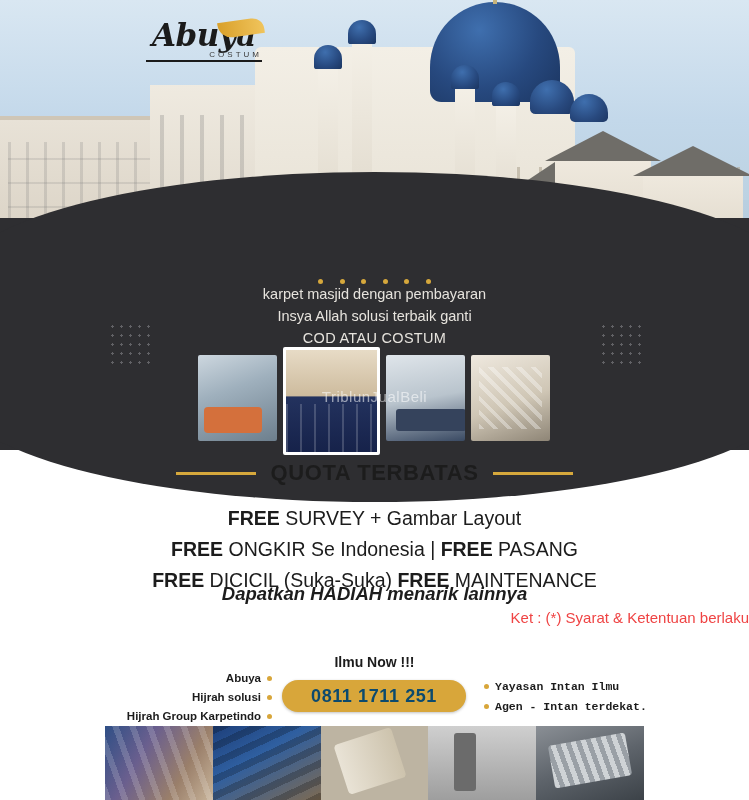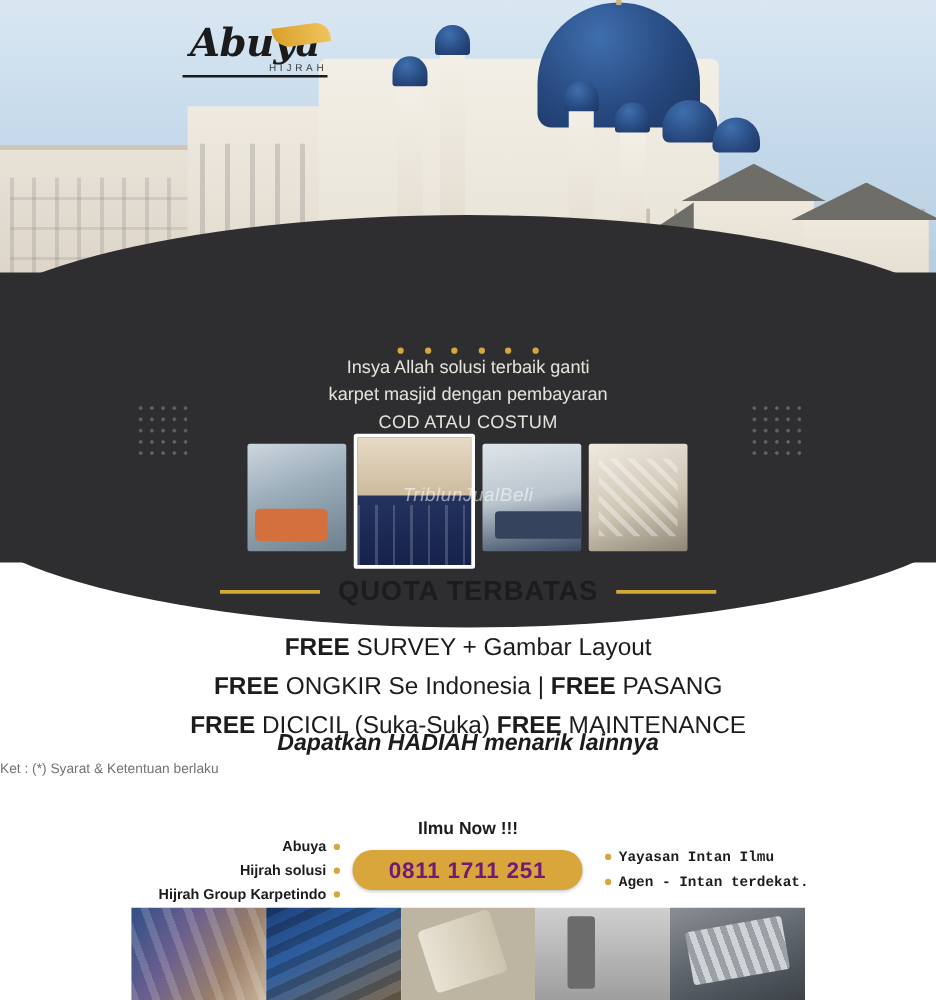--- a/index.html
+++ b/index.html
@@ -293,21 +293,20 @@
     content:"";
     position:absolute; left:8px; top:12px; right:8px; bottom:12px;
     background: repeating-linear-gradient(45deg, rgba(255,255,255,.35) 0 4px, transparent 4px 10px);
   }
   .watermark {
     position: absolute;
     left: 0; right: 0; top: 388px;
     text-align: center;
     color: rgba(255,255,255,.55);
     font-size: 15px;
-    font-style: italic;
     letter-spacing: .5px;
     pointer-events: none;
   }
 
   
   .quota {
     position: absolute;
     left: 0; right: 0; top: 460px;
     text-align: center;
   }
@@ -343,41 +342,41 @@
     left: 0; right: 0; top: 583px;
     text-align: center;
     font-size: 18.5px;
     font-style: italic;
     font-weight: bold;
     color: #1c1c1c;
   }
   .ket {
     position: absolute;
     left: 0; right: 0; top: 609px;
-    text-align: left;
-    font-size: 11px;
-    color: #737373;
+    text-align: right;
+    font-size: 15px;
+    color: #ef4444;
   }
 
   
   .book-now {
     position: absolute;
     left: 0; right: 0; top: 654px;
     text-align: center;
     font-size: 14px;
     font-weight: bold;
     color: #1c1c1c;
   }
   .phone-btn {
     position: absolute;
     left: 282px; top: 680px;
     width: 184px; height: 32px;
     background: #d8a63a;
     border-radius: 16px;
-    color: #701a75;
+    color: #0c4a6e;
     font-size: 18px;
     font-weight: bold;
     letter-spacing: .6px;
     display: flex;
     align-items: center;
     justify-content: center;
     box-shadow: 0 1px 3px rgba(0,0,0,.25);
   }
   .tag-col {
     position: absolute;
@@ -478,42 +477,42 @@
       </div>
     <div class="lawn"></div>
     <div class="road"></div>
     <div class="hero-fade"></div>
   </div>
 
   <div class="logo-wrap">
     <div class="logo-swoosh"></div>
     <div class="logo-text">Abuya</div>
     <div class="logo-underline"></div>
-    <div class="logo-sub">HIJRAH</div>
+    <div class="logo-sub">COSTUM</div>
   </div>
 
   <div class="dark-panel">
     <div class="panel-curve-bottom"></div>
   </div>
   <div class="dots-left"></div>
   <div class="dots-right"></div>
 
 
   <div class="dot-row">
     <span></span>
     <span></span>
     <span></span>
     <span></span>
     <span></span>
     <span></span>
   </div>
 
   <div class="sub-lines">
+    <div>karpet masjid dengan pembayaran</div>
     <div>Insya Allah solusi terbaik ganti</div>
-    <div>karpet masjid dengan pembayaran</div>
     <div class="cod">COD ATAU COSTUM</div>
   </div>
 
   <div class="photo-strip">
     <div class="ph ph1"></div>
     <div class="ph ph2 big"></div>
     <div class="ph ph3"></div>
     <div class="ph ph4"></div>
   </div>
   <div class="watermark">TriblunJualBeli</div>

